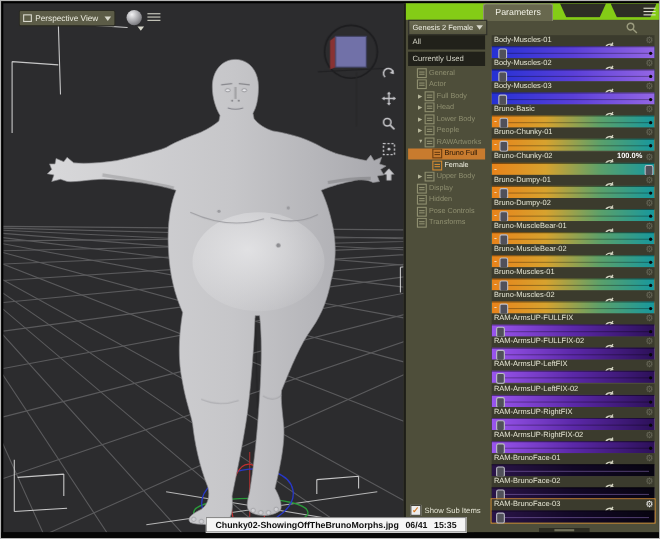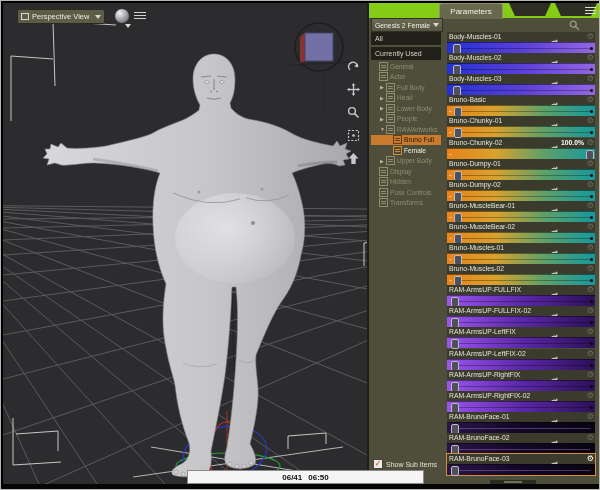--- a/index.html
+++ b/index.html
@@ -675,17 +675,18 @@
     <div id="subitems">
       <span class="box">✓</span>
       <span class="t">Show Sub Items</span>
     </div>
     <div id="mini-scroll">
         <i></i>
       </div>
   </div>
 
   <div id="caption">
+    <span>Chunky02-ShowingOffTheBrunoMorphs.jpg</span>
     <span>06/41</span>
-    <span>06:50</span>
+    <span>15:35</span>
   </div>
   <div id="bottom-strip"></div>
 </div>
 
 </body></html>

